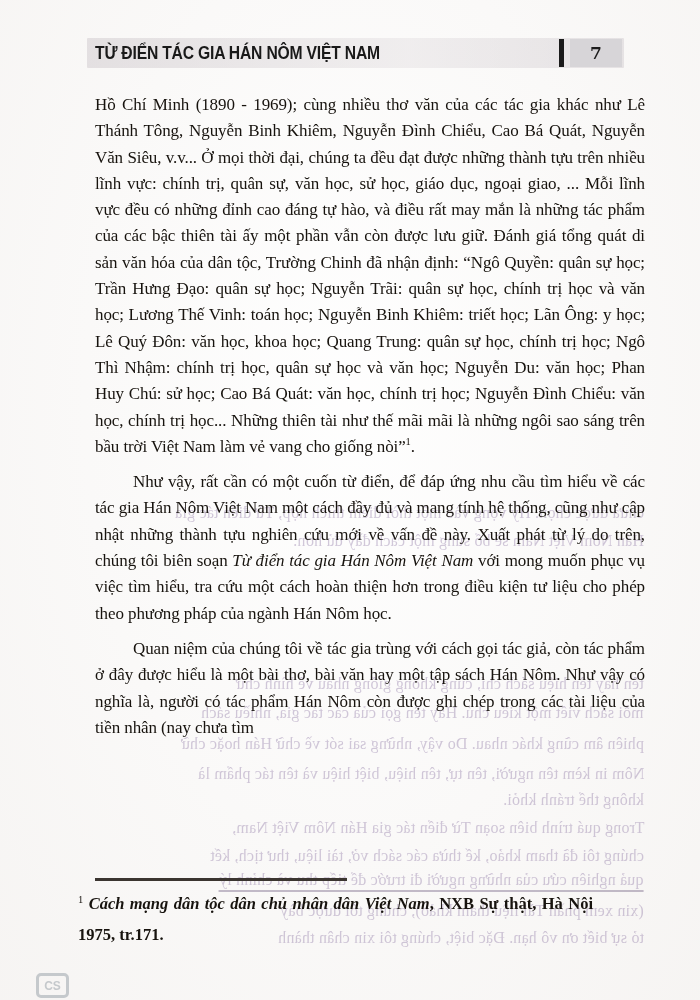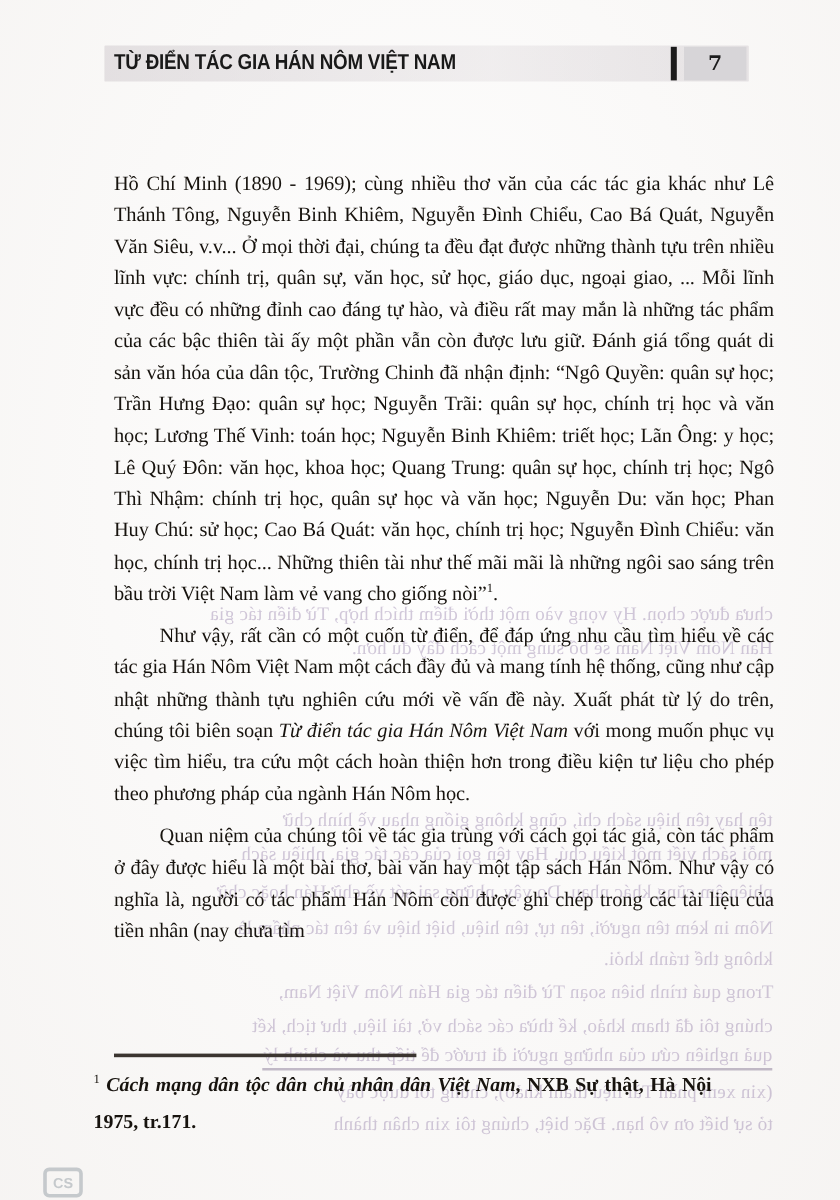--- a/index.html
+++ b/index.html
@@ -66,21 +66,21 @@
   
   .body-text {
     position: absolute; z-index: 2;
     top: 92px; left: 95px; width: 550px;
     max-height: 778px; overflow: hidden;
     font-size: 17px; line-height: 26.3px;
     text-align: justify;
     letter-spacing: -0.1px;
   }
   .para { margin: 0 0 9px 0; text-indent: 38px; }
-  .para.no-indent { text-indent: 0; margin-top: 48px; }
+  .para.no-indent { text-indent: 0; }
   .para sup.fn-ref { font-size: 10.5px; line-height: 0; vertical-align: super; }
   .book-title { font-style: italic; }
 
   
   .footnote-rule {
     position: absolute; z-index: 3;
     top: 878px; left: 95px; width: 252px;
     border-top: 3px solid #3b3530;
   }
   .footnote {

